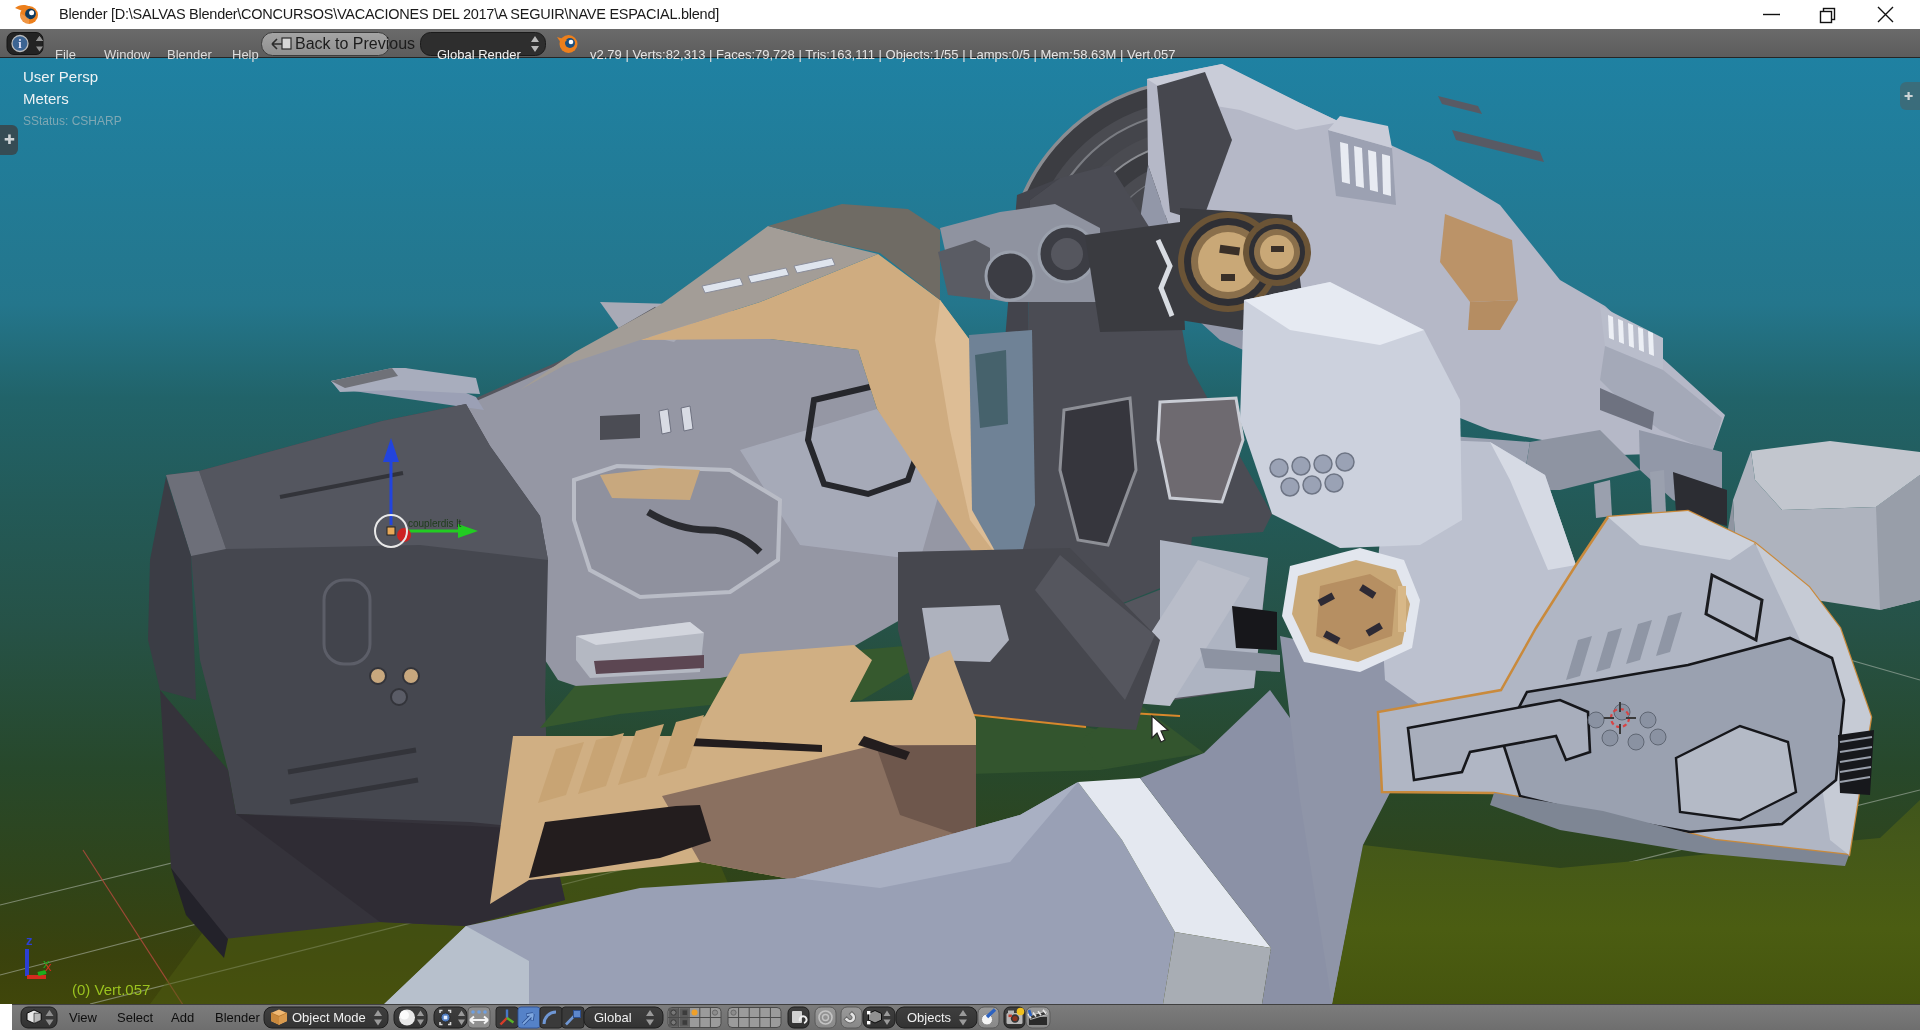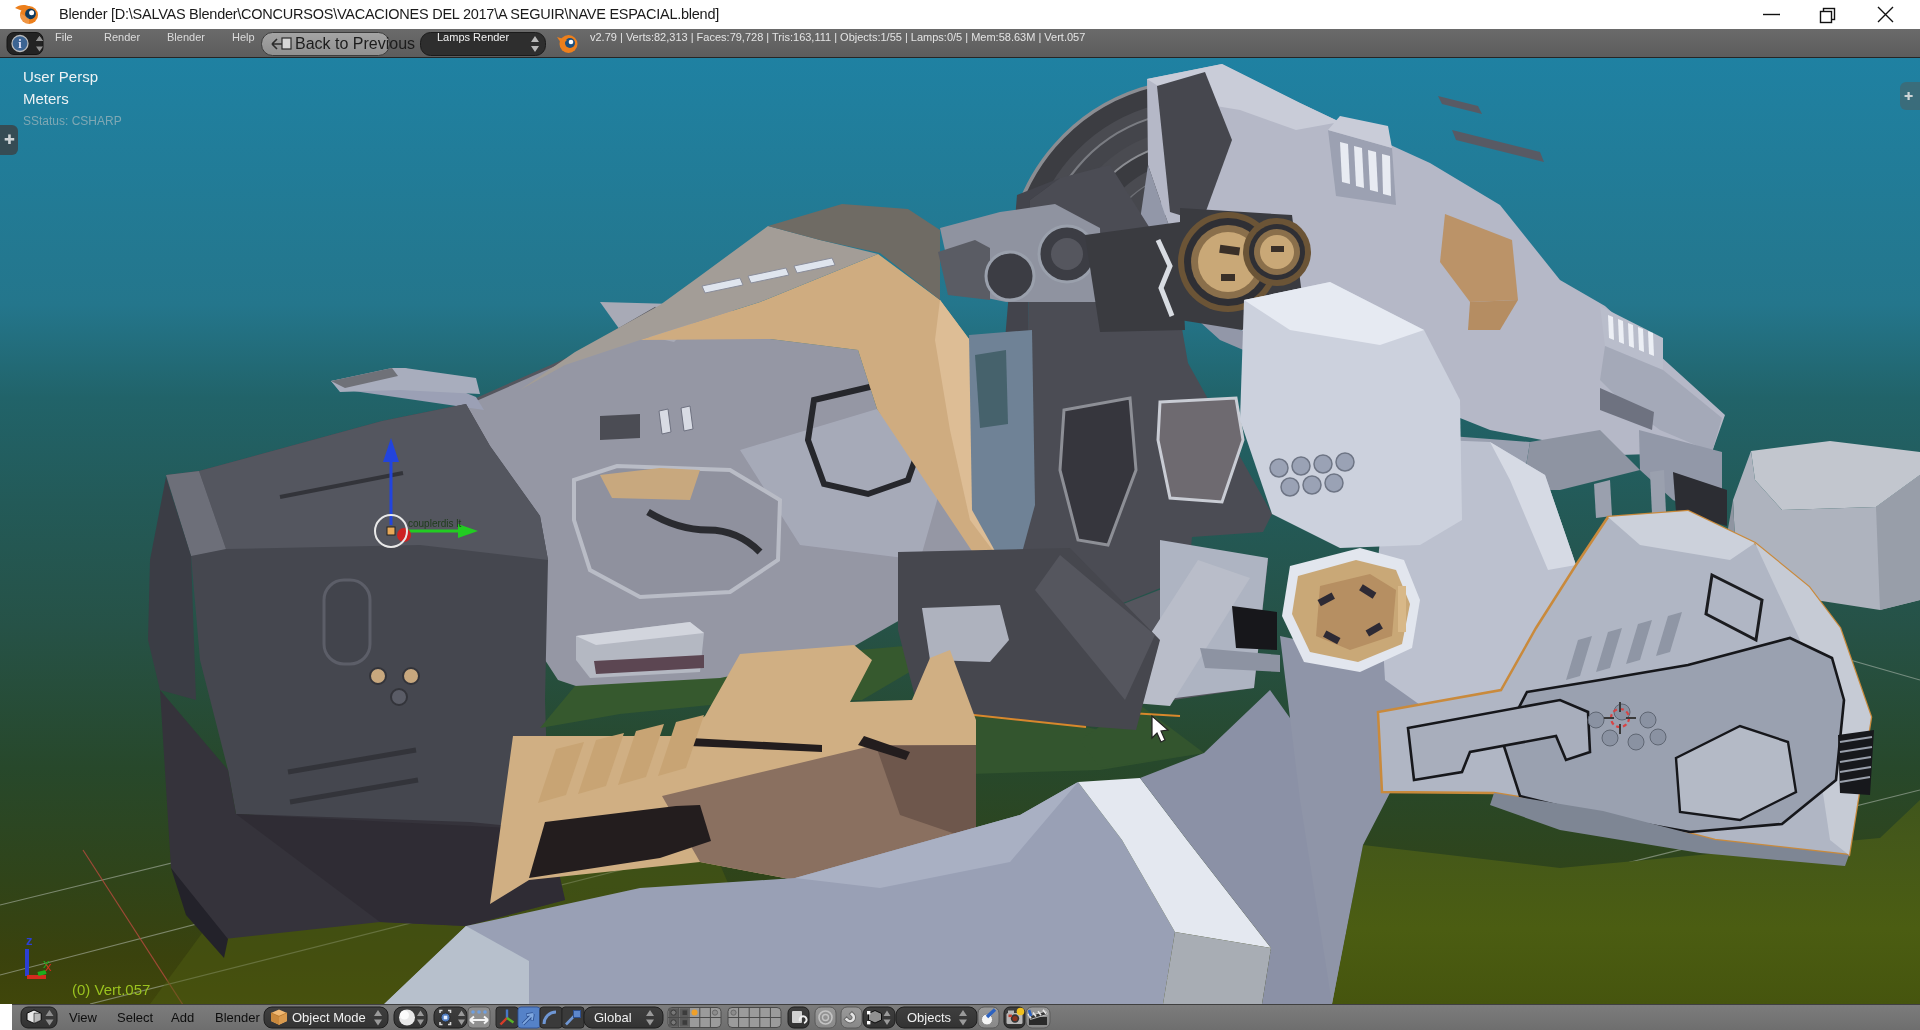--- a/index.html
+++ b/index.html
@@ -6,21 +6,21 @@
   html,body { width:1920px; height:1030px; overflow:hidden; background:#fff;
     font-family:"Liberation Sans", sans-serif; }
   #titlebar { position:absolute; left:0; top:0; width:1920px; height:29px;
     background:#ffffff; color:#101010; }
   #titlebar .ttext { position:absolute; left:59px; top:6px; font-size:14.5px; letter-spacing:-0.25px; color:#1a1a1a; }
   #header { position:absolute; left:0; top:29px; width:1920px; height:29px;
     background:linear-gradient(#6a6a6a,#5c5c5c); border-bottom:1px solid #252525; }
   #viewport { position:absolute; left:0; top:58px; width:1920px; height:946px; }
   #toolbar { position:absolute; left:12px; top:1004px; width:1920px; height:26px;
     background:linear-gradient(#7c7c7c,#6e6e6e); border-top:1px solid #404040; }
-  .mtxt { position:absolute; top:2px; font-size:11px; color:#e8e8e8; }
+  .mtxt { position:absolute; top:18px; font-size:13px; color:#e8e8e8; }
   .btxt { position:absolute; top:5px; font-size:13px; color:#0e0e0e; }
   .wtxt { color:#f0f0f0; font-size:13px; }
 </style>
 </head>
 <body>
 
 <svg id="viewport" viewBox="0 58 1920 946" width="1920" height="946">
   <defs>
     <linearGradient id="sky" x1="0" y1="58" x2="0" y2="1004" gradientUnits="userSpaceOnUse">
       <stop offset="0" stop-color="#1f81a2"></stop>
@@ -400,25 +400,25 @@
   </svg>
   <svg width="0" height="0">
       <defs>
     <linearGradient id="hbtn" x1="0" y1="0" x2="0" y2="1">
       <stop offset="0" stop-color="#a5a5a5"></stop>
           <stop offset="1" stop-color="#8f8f8f"></stop>
     </linearGradient>
   </defs>
     </svg>
   <div class="mtxt" style="left:55px;color:#dcdcdc">File</div>
-  <div class="mtxt" style="left:104px;color:#dcdcdc">Render</div>
+  <div class="mtxt" style="left:104px;color:#dcdcdc">Window</div>
   <div class="mtxt" style="left:167px;color:#dcdcdc">Blender</div>
   <div class="mtxt" style="left:232px;color:#dcdcdc">Help</div>
   <div class="btxt" style="left:295px;color:#1c1c1c;font-size:16px;top:6px">Back to Previous</div>
-  <div class="mtxt" style="left:437px;color:#f2f2f2">Lamps Render</div>
+  <div class="mtxt" style="left:437px;color:#f2f2f2">Global Render</div>
   <div class="mtxt" style="left:590px;color:#e4e4e4">v2.79 | Verts:82,313 | Faces:79,728 | Tris:163,111 | Objects:1/55 | Lamps:0/5 | Mem:58.63M | Vert.057</div>
 </div>
 
 <div id="toolbar">
   <svg width="1920" height="26" style="position:absolute;left:0;top:0">
     <defs>
       <linearGradient id="dkbtn" x1="0" y1="0" x2="0" y2="1">
         <stop offset="0" stop-color="#3f3f3f"></stop>
           <stop offset="1" stop-color="#333333"></stop>
       </linearGradient>

